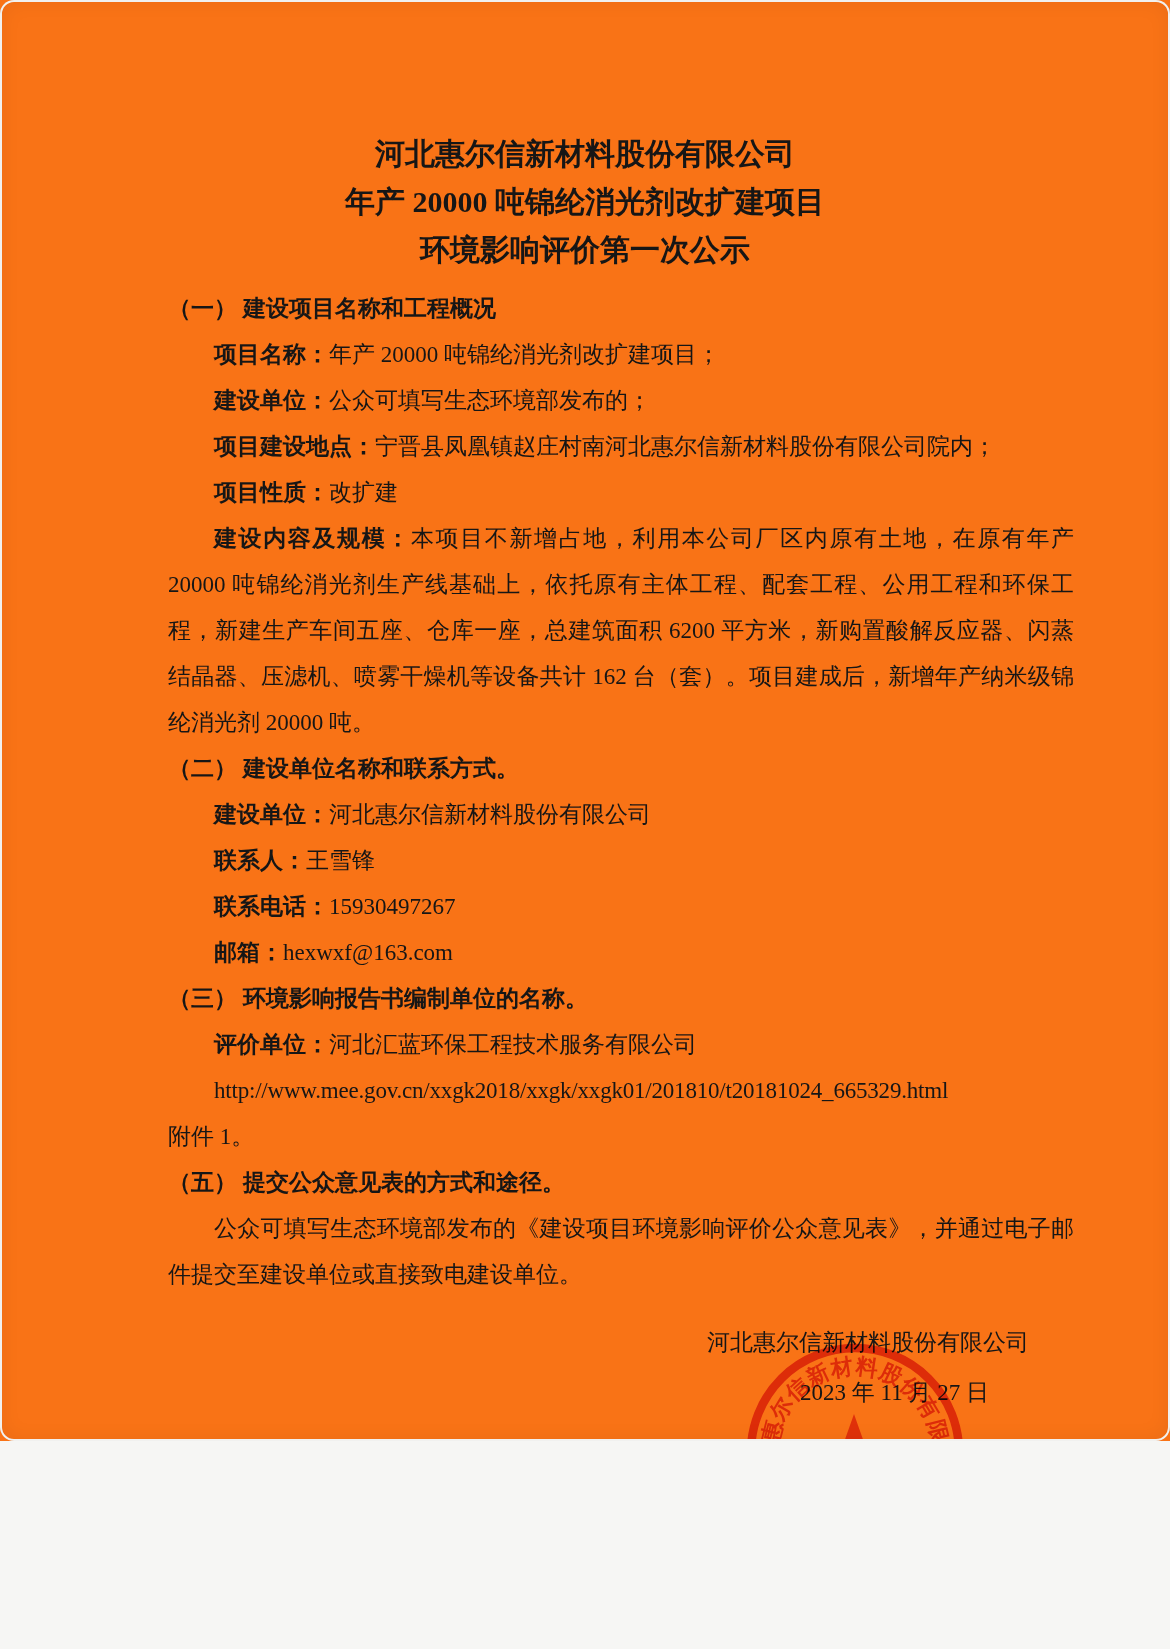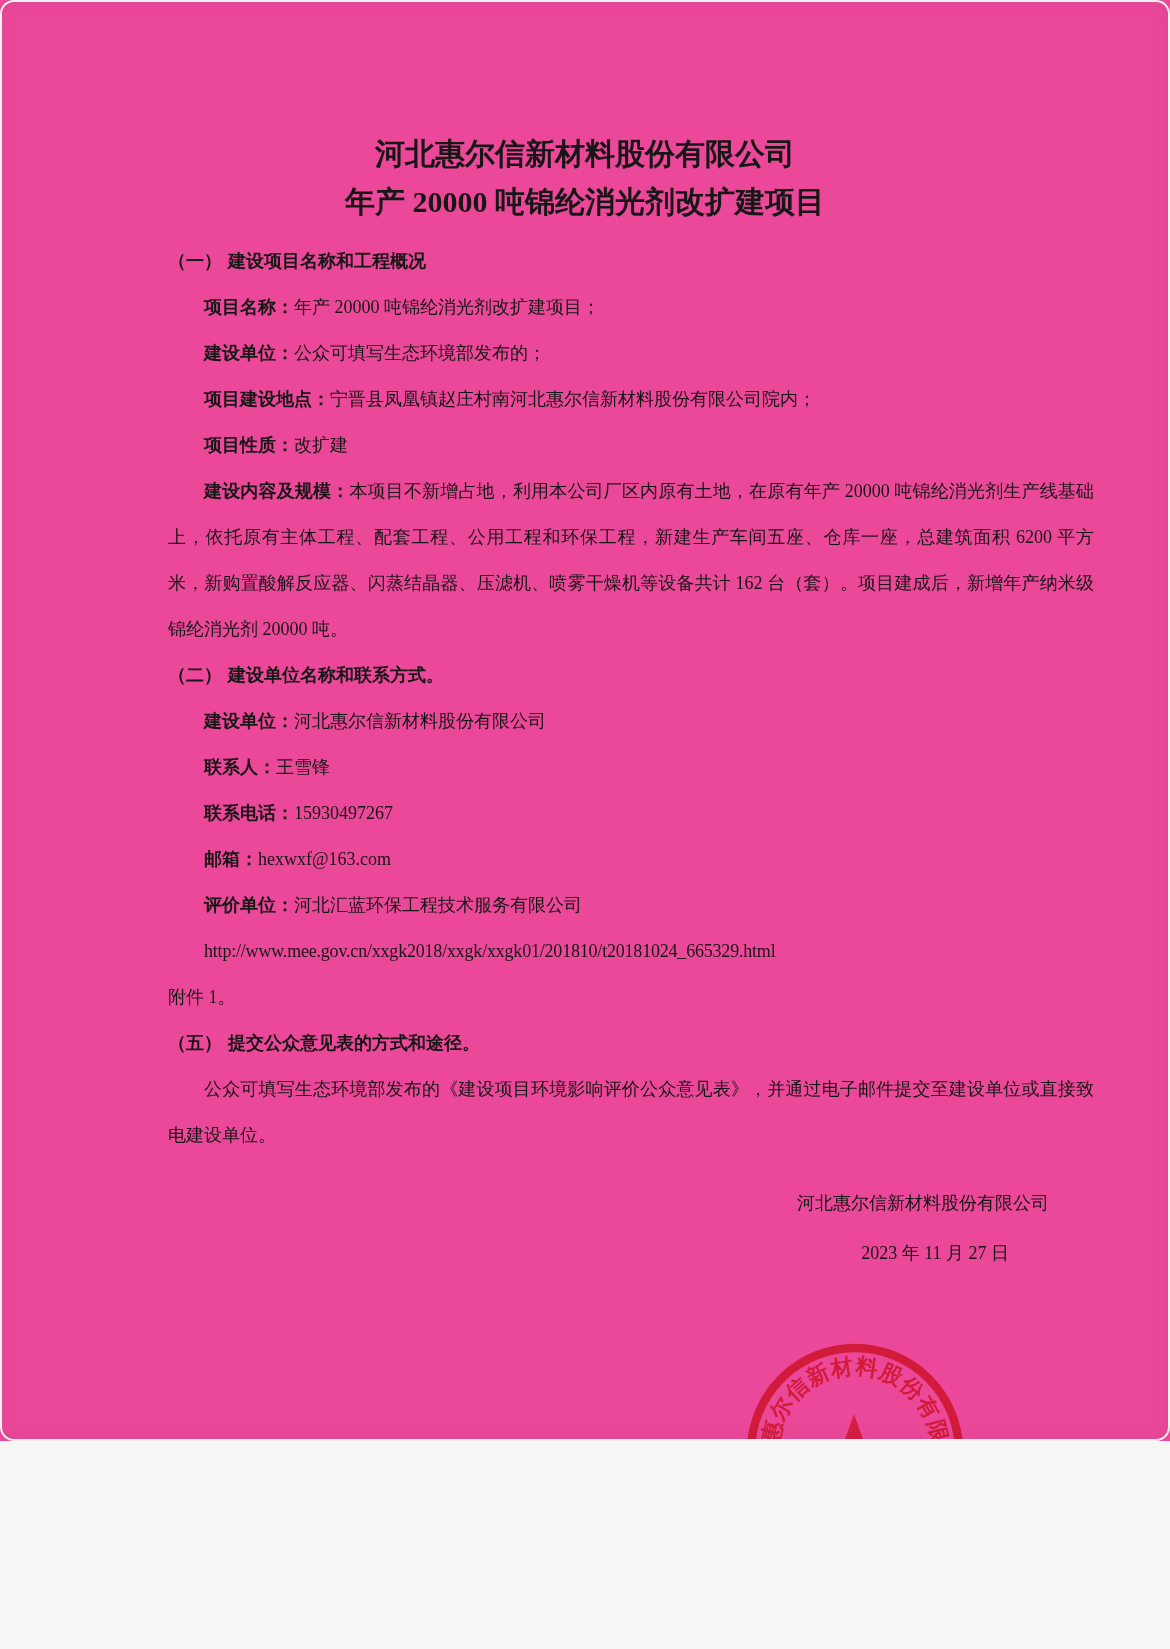--- a/index.html
+++ b/index.html
@@ -4,35 +4,35 @@
 <style>
   html,body{margin:0;padding:0;}
   body{
     width:1170px;height:1649px;
     background:#f6f6f4;
     font-family:"Liberation Serif","DejaVu Serif",serif;
     color:#161616;
   }
   .doc{
     position:relative;width:1170px;height:1441px;
-    background:#ec4899;overflow:hidden;
+    background:#f97316;overflow:hidden;
   }
   .scan-frame{
     position:absolute;inset:0;border-radius:14px;
     box-shadow:inset 0 0 0 2px #f1f1ef, inset 0 0 22px rgba(0,0,0,.07);
     pointer-events:none;
   }
   .title{
     margin:130px 0 12px;text-align:center;
     font-weight:bold;font-size:30px;line-height:48px;
   }
   .title p{margin:0;}
   .content{
-    padding:0 76px 0 168px;
-    font-size:18px;line-height:46px;
+    padding:0 96px 0 168px;
+    font-size:23px;line-height:46px;
     text-align:justify;
     font-family:Liberation Serif, serif;
   }
   .content p{margin:0;}
   .heading{font-weight:bold;}
   .heading .htxt{margin-left:6px;}
   .indent{text-indent:2em;}
   b.lbl{font-weight:bold;}
   .url-line{white-space:nowrap;letter-spacing:-0.2px;}
   .sig{text-align:right;margin-top:20px;}
@@ -52,37 +52,39 @@
   .arc-serial{font-size:15px;letter-spacing:4px;}
 </style>
 </head>
 <body>
 
 <div class="doc">
 
   <div class="title">
     <p>河北惠尔信新材料股份有限公司</p>
     <p>年产 20000 吨锦纶消光剂改扩建项目</p>
+    <p>环境影响评价第一次公示</p>
   </div>
 
   <div class="content">
 
     <p class="heading"><span>（一）</span><span class="htxt">建设项目名称和工程概况</span></p>
     <p class="indent"><b class="lbl">项目名称：</b><span>年产 20000 吨锦纶消光剂改扩建项目；</span></p>
     <p class="indent"><b class="lbl">建设单位：</b><span>公众可填写生态环境部发布的；</span></p>
     <p class="indent"><b class="lbl">项目建设地点：</b><span>宁晋县凤凰镇赵庄村南河北惠尔信新材料股份有限公司院内；</span></p>
     <p class="indent"><b class="lbl">项目性质：</b><span>改扩建</span></p>
     <p class="indent"><b class="lbl">建设内容及规模：</b><span>本项目不新增占地，利用本公司厂区内原有土地，在原有年产 20000 吨锦纶消光剂生产线基础上，依托原有主体工程、配套工程、公用工程和环保工程，新建生产车间五座、仓库一座，总建筑面积 6200 平方米，新购置酸解反应器、闪蒸结晶器、压滤机、喷雾干燥机等设备共计 162 台（套）。项目建成后，新增年产纳米级锦纶消光剂 20000 吨。</span></p>
 
     <p class="heading"><span>（二）</span><span class="htxt">建设单位名称和联系方式。</span></p>
     <p class="indent"><b class="lbl">建设单位：</b><span>河北惠尔信新材料股份有限公司</span></p>
     <p class="indent"><b class="lbl">联系人：</b><span>王雪锋</span></p>
     <p class="indent"><b class="lbl">联系电话：</b><span>15930497267</span></p>
     <p class="indent"><b class="lbl">邮箱：</b><span>hexwxf@163.com</span></p>
 
+    <p class="heading"><span>（三）</span><span class="htxt">环境影响报告书编制单位的名称。</span></p>
     <p class="indent"><b class="lbl">评价单位：</b><span>河北汇蓝环保工程技术服务有限公司</span></p>
 
     <p class="indent url-line">http://www.mee.gov.cn/xxgk2018/xxgk/xxgk01/201810/t20181024_665329.html</p>
     <p>附件 1。</p>
 
     <p class="heading"><span>（五）</span><span class="htxt">提交公众意见表的方式和途径。</span></p>
     <p class="indent">公众可填写生态环境部发布的《建设项目环境影响评价公众意见表》，并通过电子邮件提交至建设单位或直接致电建设单位。</p>
 
     <div class="sig">
       <p class="company">河北惠尔信新材料股份有限公司</p>

